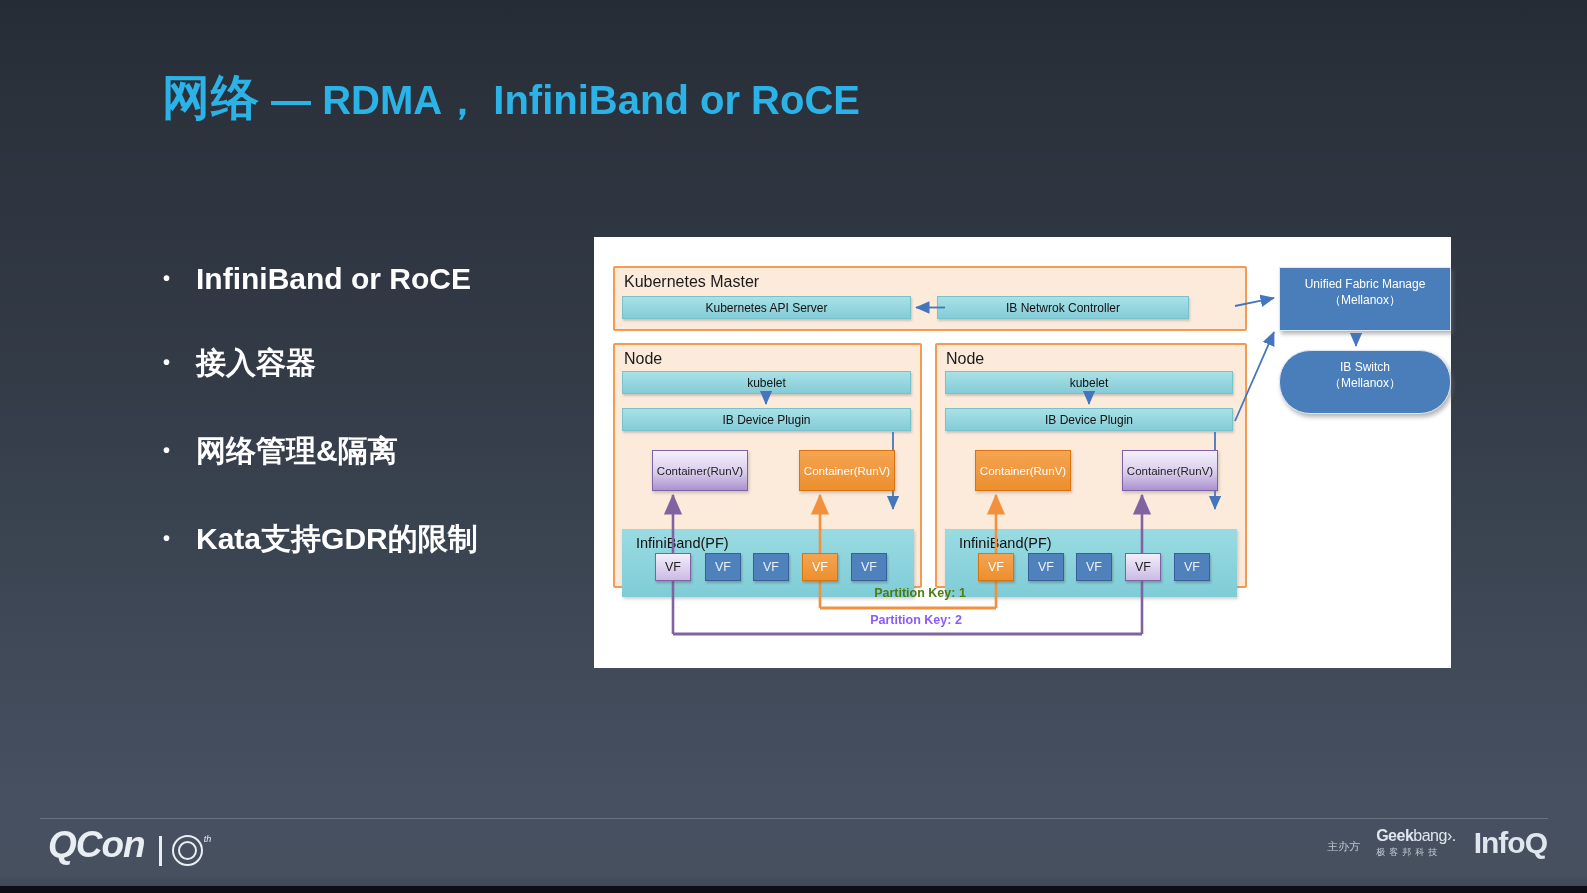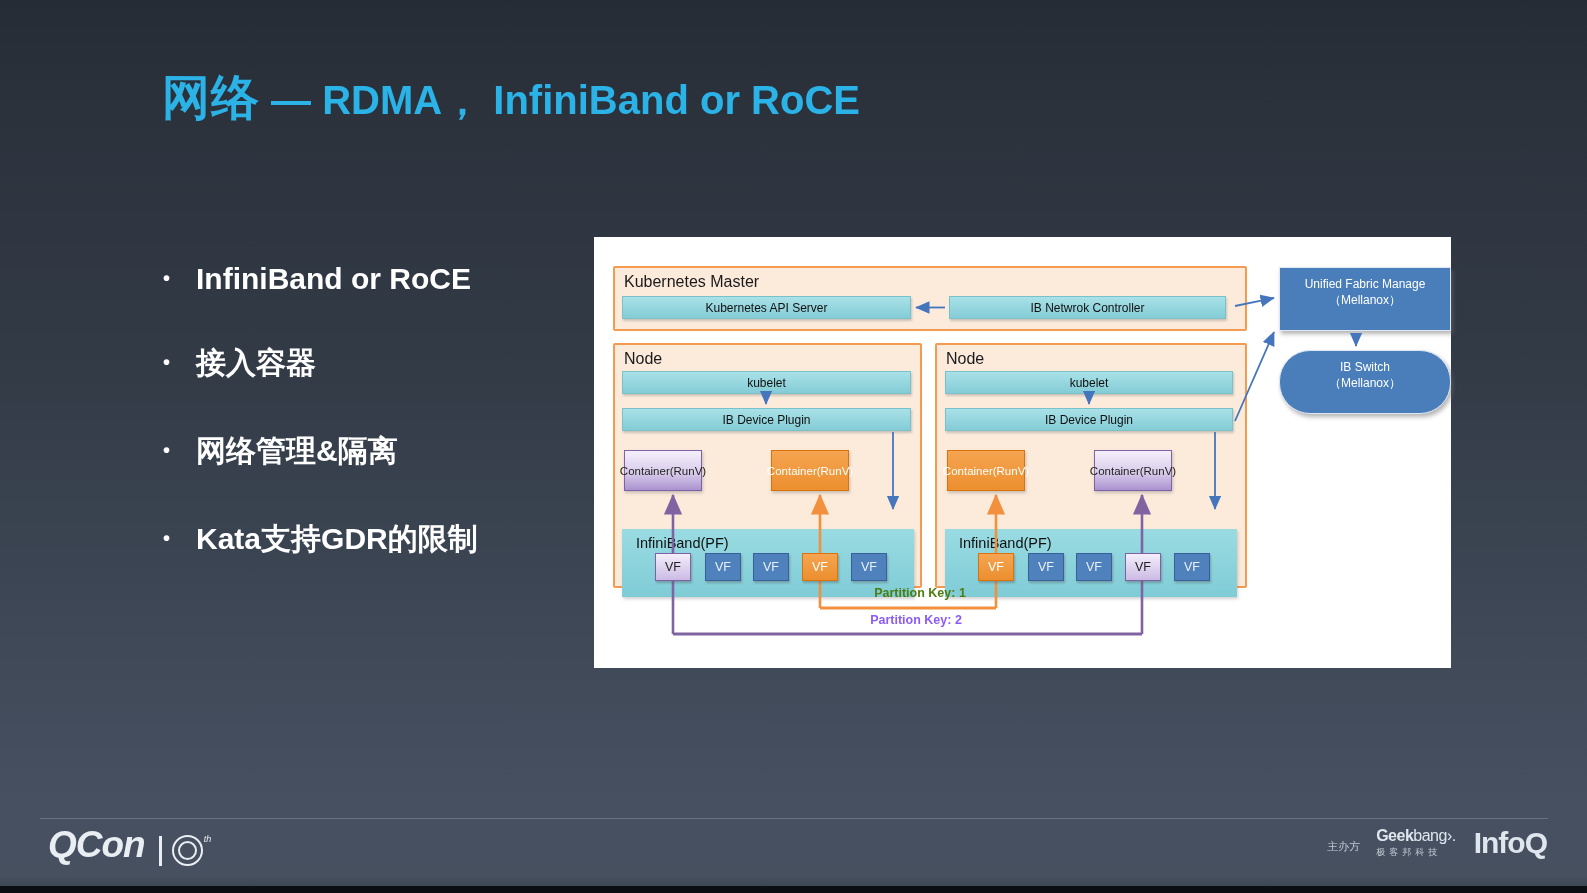--- a/index.html
+++ b/index.html
@@ -21,23 +21,23 @@
   
   .panel{position:absolute;left:594px;top:237px;width:857px;height:431px;background:#ffffff;}
   .peach{position:absolute;background:#fcebdb;border:2px solid #f59b51;border-radius:2px;box-sizing:border-box;}
   .peach .box-label{position:absolute;left:9px;top:5px;font-size:16px;color:#1a1a1a;}
   .teal-bar{position:absolute;height:23px;background:linear-gradient(180deg,#a9e1e7,#84ccd6);
     border:1px solid #79c2cc;box-shadow:1px 2px 2px rgba(120,120,120,.35);box-sizing:border-box;
     display:flex;align-items:center;justify-content:center;font-size:12px;color:#111;}
   .ibpf{position:absolute;background:linear-gradient(180deg,#9adbe2,#7fccd6);
     box-shadow:1px 2px 3px rgba(120,120,120,.35);box-sizing:border-box;margin-top:16px;}
   .ibpf .ibpf-label{position:absolute;left:14px;top:6px;font-size:14.5px;color:#111;}
-  .container-box{position:absolute;width:78px;height:41px;box-sizing:border-box;z-index:2;
+  .container-box{position:absolute;width:96px;height:41px;box-sizing:border-box;z-index:2;
     display:flex;align-items:center;justify-content:center;font-size:11.5px;
-    box-shadow:1px 2px 3px rgba(120,120,120,.4);}
+    box-shadow:1px 2px 3px rgba(120,120,120,.4);margin-left:28px;}
   .c-purple{background:linear-gradient(180deg,#f4effb 0%,#d9cdeb 55%,#ab92cf 100%);border:1.5px solid #7e62a8;color:#222;}
   .c-orange{background:linear-gradient(180deg,#f5a451,#ec8f2e);border:1.5px solid #d9730d;color:#fff;}
   .vf{position:absolute;width:36px;height:28px;top:24px;box-sizing:border-box;z-index:2;
     display:flex;align-items:center;justify-content:center;font-size:12.5px;
     box-shadow:1px 2px 2px rgba(90,90,90,.4);}
   .vf-blue{background:#4f81bd;border:1px solid #38619b;color:#eaf1fa;}
   .vf-purple{background:linear-gradient(180deg,#f3eefb,#cbbbe4);border:1.5px solid #7e62a8;color:#222;}
   .vf-orange{background:linear-gradient(180deg,#f5a451,#ec8f2e);border:1.5px solid #d9730d;color:#fff;}
   .blue-box{position:absolute;width:172px;height:64px;background:#4a7ebb;border:1.5px solid #dfe8f3;
     box-shadow:2px 3px 4px rgba(110,110,110,.5);box-sizing:border-box;color:#fff;
@@ -92,21 +92,21 @@
       <span>Kata支持GDR的限制</span>
     </div>
   </div>
 
   <div class="panel">
 
     <div class="peach" style="left:19px;top:29px;width:634px;height:65px;">
       <div class="box-label">Kubernetes Master</div>
     </div>
     <div class="teal-bar" style="left:28px;top:59px;width:289px;">Kubernetes API Server</div>
-    <div class="teal-bar" style="left:355px;top:59px;width:277px;">IB Netwrok Controller</div>
+    <div class="teal-bar" style="left:343px;top:59px;width:252px;">IB Netwrok Controller</div>
 
     <div class="peach" style="left:19px;top:106px;width:309px;height:245px;">
       <div class="box-label">Node</div>
     </div>
     <div class="teal-bar" style="left:28px;top:134px;width:289px;">kubelet</div>
     <div class="teal-bar" style="left:28px;top:171px;width:289px;">IB Device Plugin</div>
     <div class="container-box c-purple" style="left:30px;top:213px;">Container(RunV)</div>
     <div class="container-box c-orange" style="left:177px;top:213px;">Container(RunV)</div>
     <div class="ibpf" style="left:28px;top:276px;width:292px;height:68px;">
       <div class="ibpf-label">InfiniBand(PF)</div>

